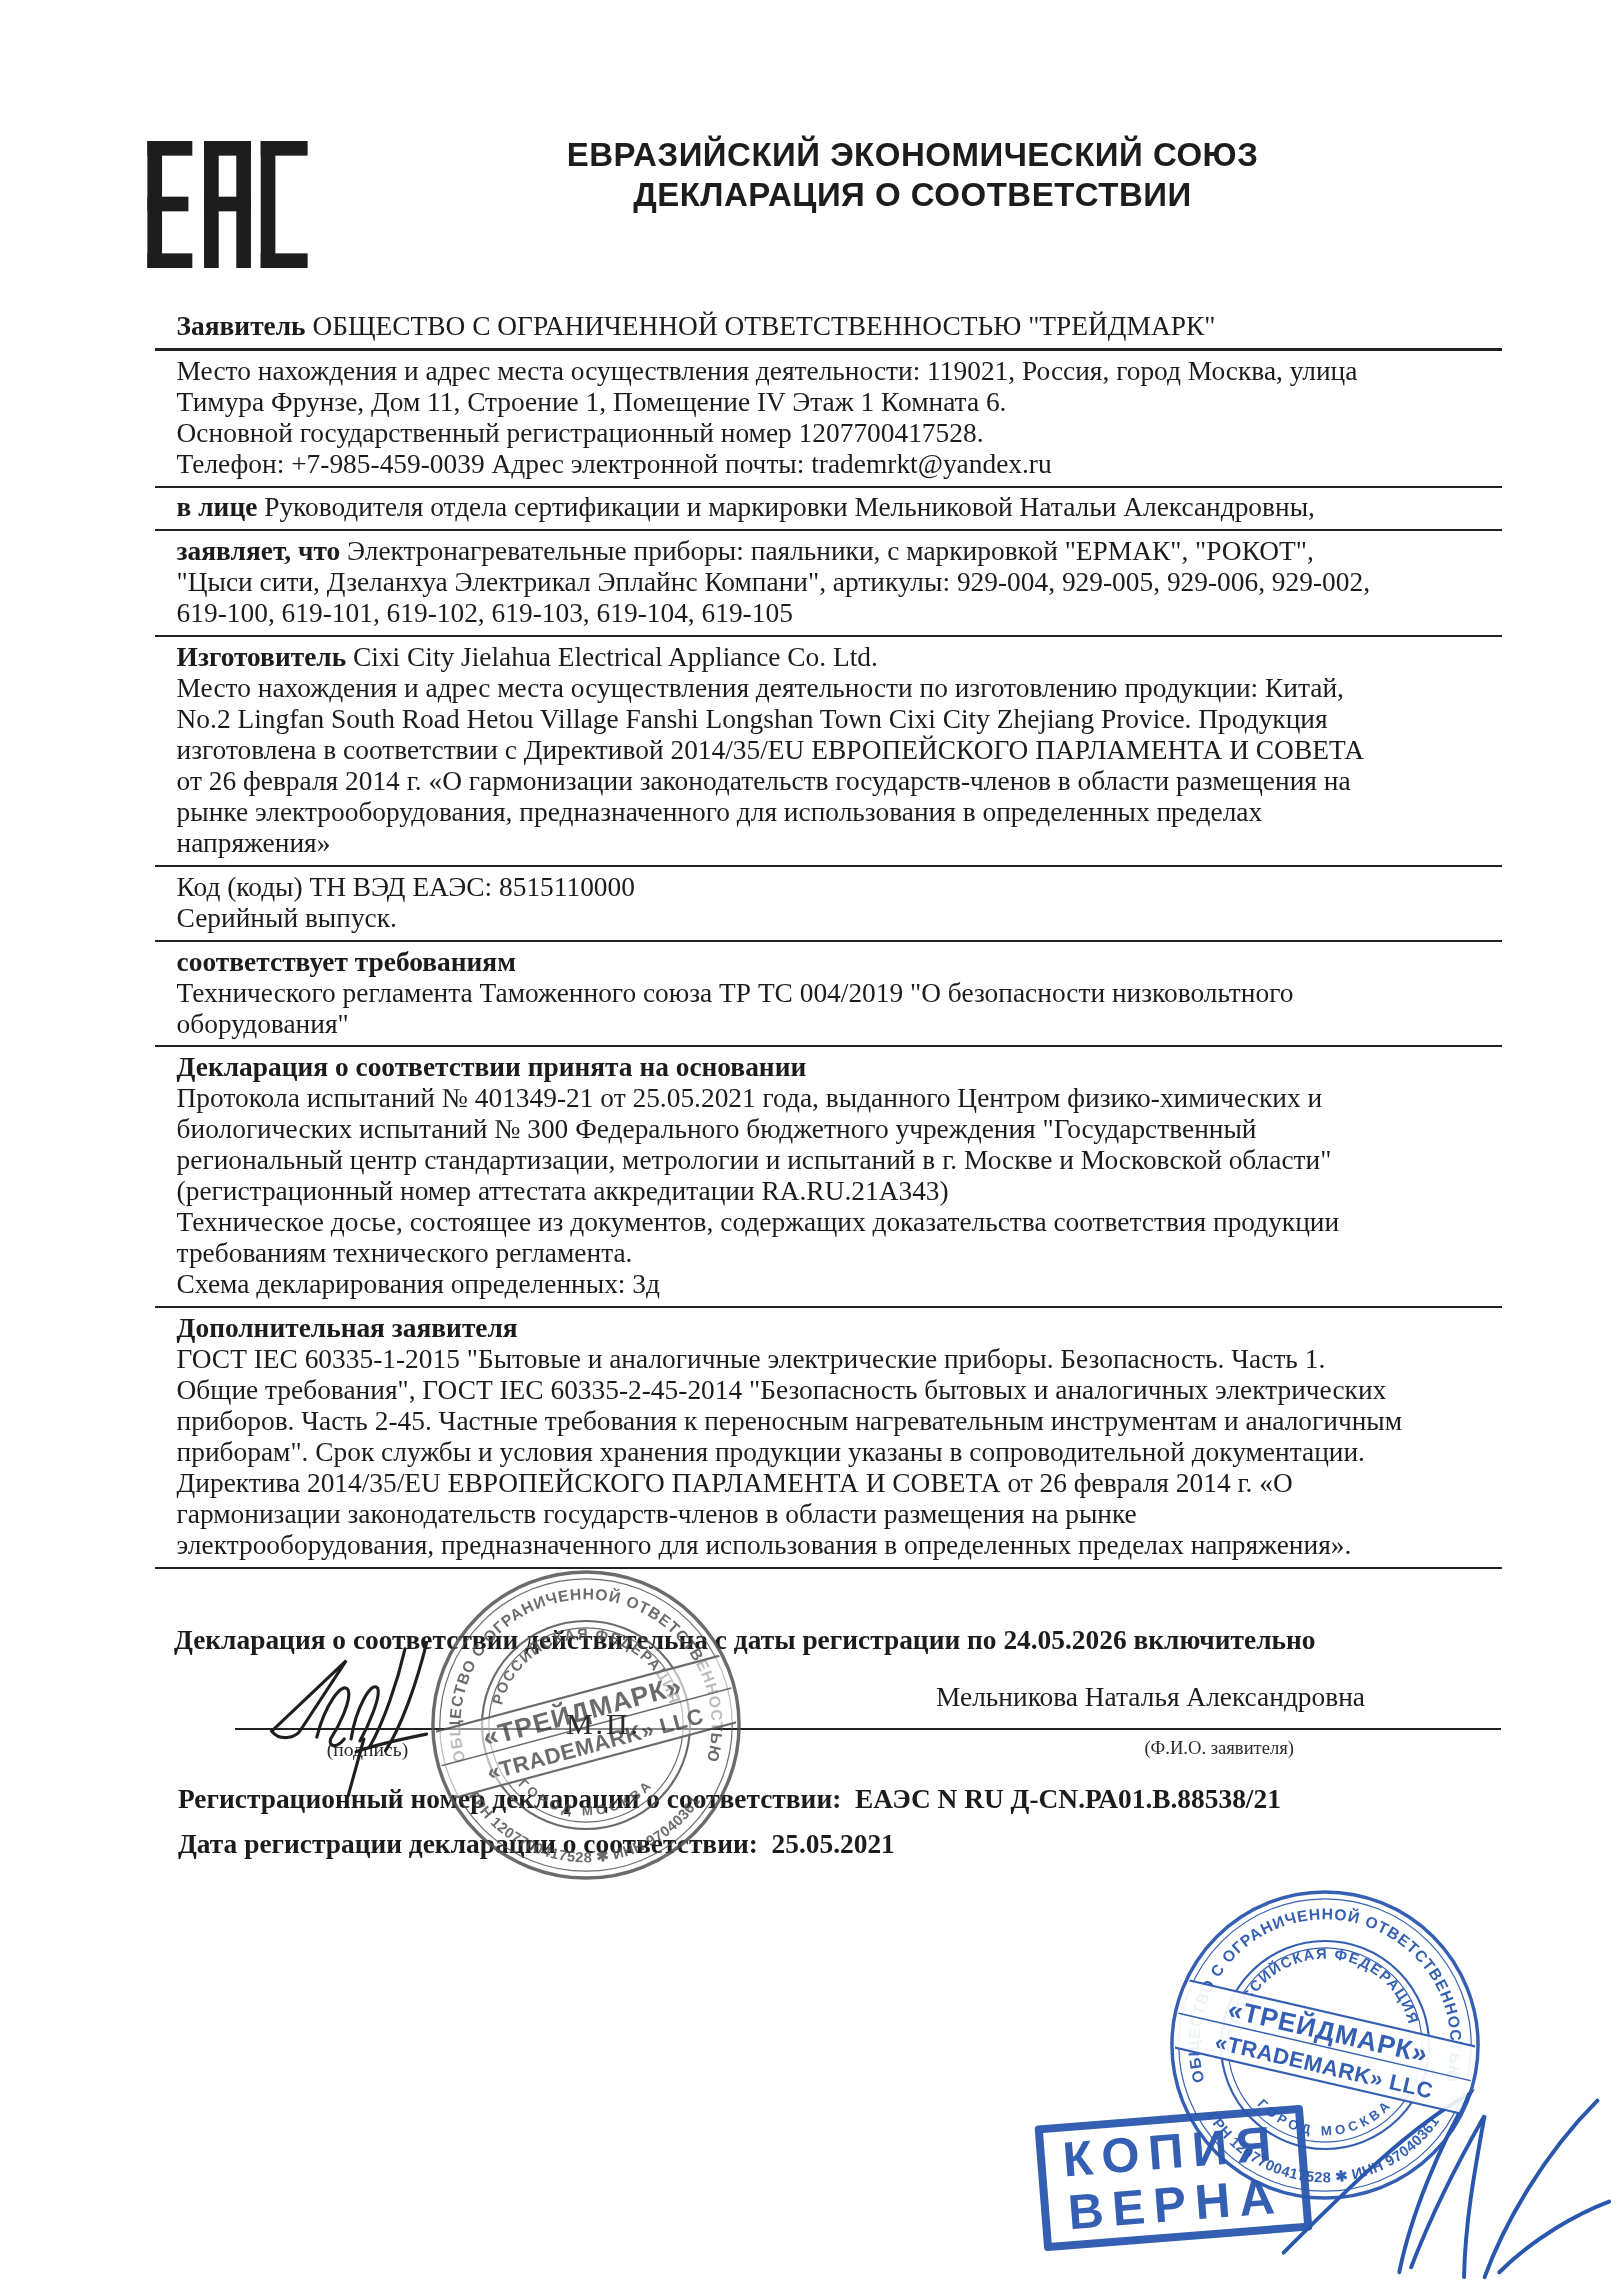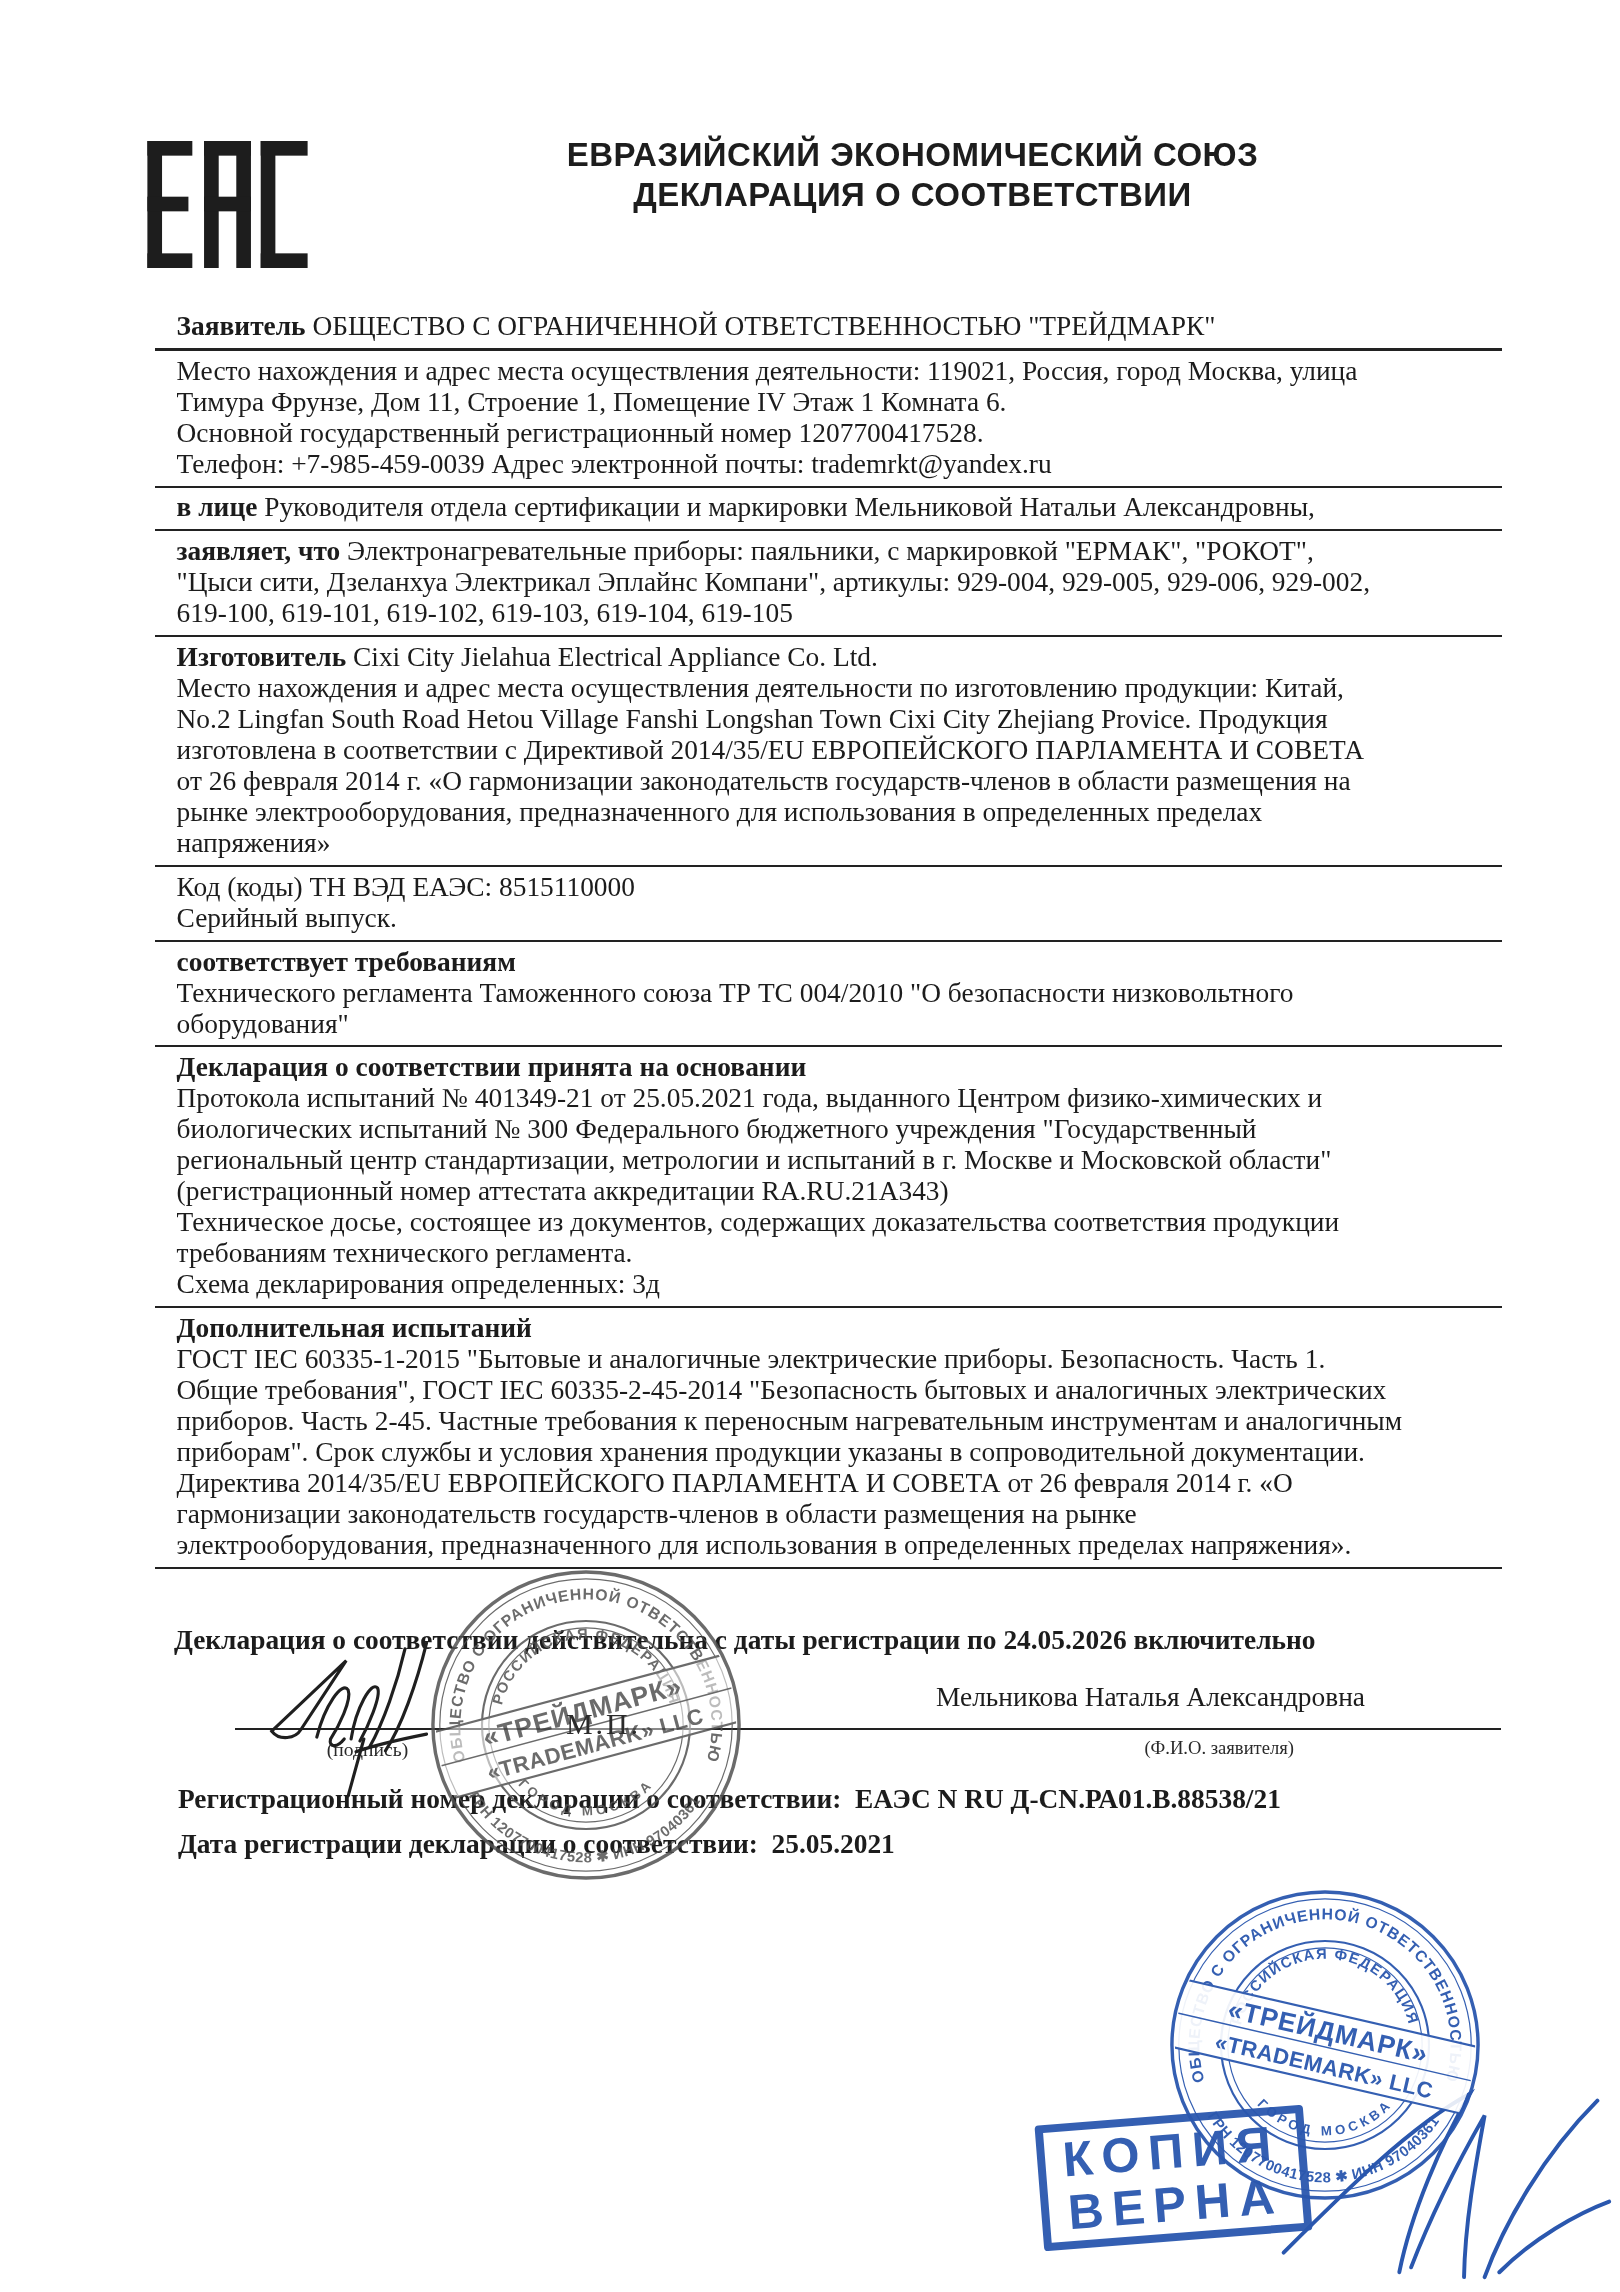--- a/index.html
+++ b/index.html
@@ -130,37 +130,37 @@
       <p class="row"><span>напряжения»</span></p>
     </div>
 
     <div class="sec">
       <p class="row"><span>Код (коды) ТН ВЭД ЕАЭС: 8515110000</span></p>
       <p class="row"><span>Серийный выпуск.</span></p>
     </div>
 
     <div class="sec">
       <p class="row"><b>соответствует требованиям</b></p>
-      <p class="row"><span>Технического регламента Таможенного союза ТР ТС 004/2010 "О безопасности низковольтного</span></p>
+      <p class="row"><span>Технического регламента Таможенного союза ТР ТС 004/2019 "О безопасности низковольтного</span></p>
       <p class="row"><span>оборудования"</span></p>
     </div>
 
     <div class="sec">
       <p class="row"><b>Декларация о соответствии принята на основании</b></p>
       <p class="row"><span>Протокола испытаний № 401349-21 от 25.05.2021 года, выданного Центром физико-химических и</span></p>
       <p class="row"><span>биологических испытаний № 300 Федерального бюджетного учреждения "Государственный</span></p>
       <p class="row"><span>региональный центр стандартизации, метрологии и испытаний в г. Москве и Московской области"</span></p>
       <p class="row"><span>(регистрационный номер аттестата аккредитации RA.RU.21А343)</span></p>
       <p class="row"><span>Техническое досье, состоящее из документов, содержащих доказательства соответствия продукции</span></p>
       <p class="row"><span>требованиям технического регламента.</span></p>
       <p class="row"><span>Схема декларирования определенных: 3д</span></p>
     </div>
 
     <div class="sec">
-      <p class="row"><b>Дополнительная испытаний</b></p>
+      <p class="row"><b>Дополнительная заявителя</b></p>
       <p class="row"><span>ГОСТ IEC 60335-1-2015 "Бытовые и аналогичные электрические приборы. Безопасность. Часть 1.</span></p>
       <p class="row"><span>Общие требования", ГОСТ IEC 60335-2-45-2014 "Безопасность бытовых и аналогичных электрических</span></p>
       <p class="row"><span>приборов. Часть 2-45. Частные требования к переносным нагревательным инструментам и аналогичным</span></p>
       <p class="row"><span>приборам". Срок службы и условия хранения продукции указаны в сопроводительной документации.</span></p>
       <p class="row"><span>Директива 2014/35/EU ЕВРОПЕЙСКОГО ПАРЛАМЕНТА И СОВЕТА от 26 февраля 2014 г. «О</span></p>
       <p class="row"><span>гармонизации законодательств государств-членов в области размещения на рынке</span></p>
       <p class="row"><span>электрооборудования, предназначенного для использования в определенных пределах напряжения».</span></p>
     </div>
   </div>
 

